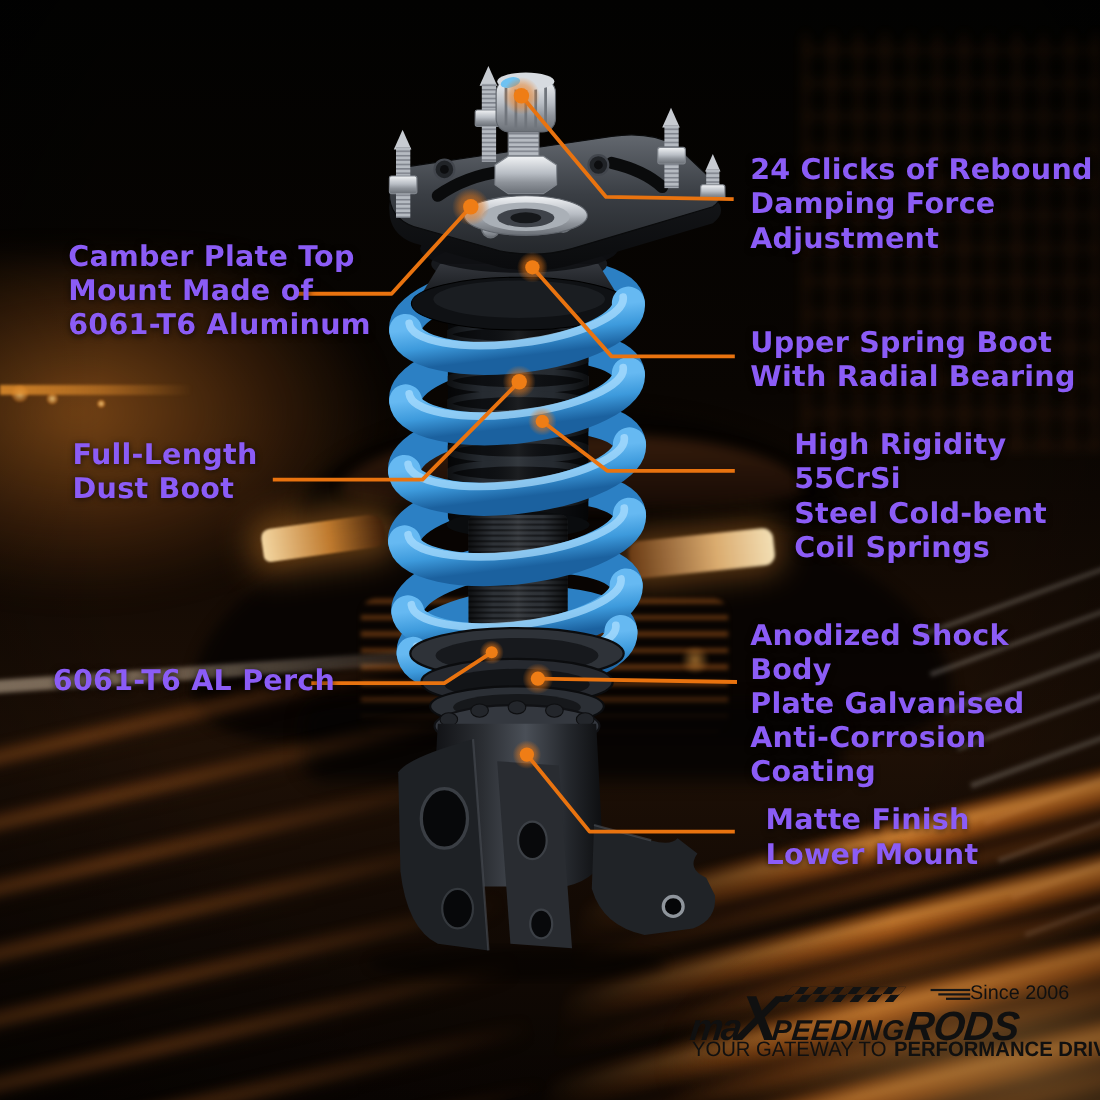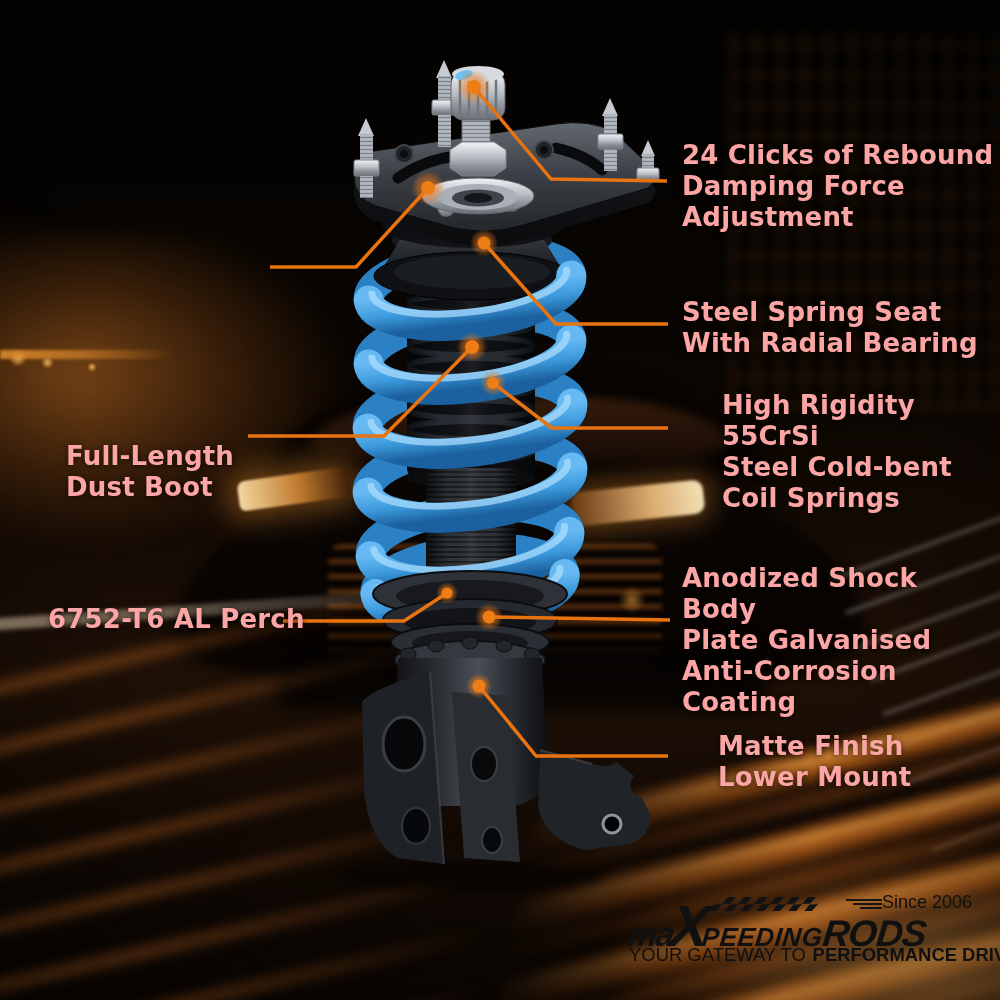--- a/index.html
+++ b/index.html
@@ -50,30 +50,30 @@
     background:repeating-linear-gradient(180deg,rgba(60,28,8,0) 0 6px,rgba(180,90,22,.55) 12px,rgba(248,158,64,.9) 22px,rgba(214,110,28,.75) 34px,rgba(80,35,10,.35) 48px,rgba(150,75,20,.45) 62px,rgba(60,28,8,0) 74px);
     -webkit-mask-image:linear-gradient(115deg,transparent 16%,#000 55%);mask-image:linear-gradient(115deg,transparent 16%,#000 55%);}
   .blaze-glow{left:600px;top:825px;width:470px;height:240px;filter:blur(10px);
     background:radial-gradient(ellipse at 70% 60%,rgba(255,180,90,.55),rgba(240,130,40,.25) 45%,transparent 70%);}
   .vignette{inset:0;background:radial-gradient(ellipse at 50% 42%,transparent 58%,rgba(0,0,0,.45) 100%);}
 
   
   #product-svg{position:absolute;left:0;top:0;width:1000px;height:1000px;}
 
   
-  .lbl{position:absolute;color:#fca5a5;font-weight:600;font-size:26px;line-height:31px;letter-spacing:.2px;
+  .lbl{position:absolute;color:#8b5cf6;font-weight:600;font-size:26px;line-height:31px;letter-spacing:.2px;
        white-space:pre-line;text-shadow:0 1px 6px rgba(0,0,0,.65);}
   #lbl-rebound{left:682px;top:140px;}
   #lbl-camber{left:62px;top:219px;}
   #lbl-upper{left:682px;top:297px;}
   #lbl-springs{left:722px;top:390px;}
-  #lbl-dust{left:66px;top:399px;margin-top:42px;}
+  #lbl-dust{left:66px;top:399px;}
   #lbl-shock{left:682px;top:563px;}
   #lbl-perch{left:48px;top:604px;}
-  #lbl-lower{left:718px;top:731px;}
+  #lbl-lower{left:696px;top:731px;}
 
   
   #logo{position:absolute;left:628px;top:894px;width:348px;height:80px;color:#101010;}
   .logo-flag{position:absolute;left:86px;top:3px;width:104px;height:14px;transform:skewX(-40deg);
     background:conic-gradient(#121212 25%,transparent 25% 50%,#121212 50% 75%,transparent 75%);background-size:16px 14px;}
   .speed-lines{position:absolute;left:218px;top:5px;width:36px;}
   .speed-lines i{display:block;height:1.8px;background:#151515;margin-bottom:2.4px;}
   .speed-lines i:nth-child(1){width:36px;}.speed-lines i:nth-child(2){width:29px;margin-left:7px;}.speed-lines i:nth-child(3){width:22px;margin-left:14px;}
   .since{position:absolute;right:4px;top:-2px;font-family:"Liberation Sans",sans-serif;font-size:18px;font-weight:500;}
   .wordmark{position:absolute;left:0;top:10px;display:flex;align-items:baseline;transform:skewX(-6deg);
@@ -387,31 +387,34 @@
       <g>
           <circle cx="479" cy="686" r="13" fill="url(#gHalo)"></circle>
           <circle cx="479" cy="686" r="6.5" fill="#EF7D15"></circle>
         </g>
     </g>
   </svg>
 
   <div class="lbl" id="lbl-rebound">24 Clicks of Rebound
 Damping Force
 Adjustment</div>
-  <div class="lbl" id="lbl-upper">Steel Spring Seat
+  <div class="lbl" id="lbl-camber">Camber Plate Top
+Mount Made of
+6061-T6 Aluminum</div>
+  <div class="lbl" id="lbl-upper">Upper Spring Boot
 With Radial Bearing</div>
   <div class="lbl" id="lbl-springs">High Rigidity 55CrSi
 Steel Cold-bent
 Coil Springs</div>
   <div class="lbl" id="lbl-dust">Full-Length
 Dust Boot</div>
   <div class="lbl" id="lbl-shock">Anodized Shock Body
 Plate Galvanised
 Anti-Corrosion Coating</div>
-  <div class="lbl" id="lbl-perch">6752-T6 AL Perch</div>
+  <div class="lbl" id="lbl-perch">6061-T6 AL Perch</div>
   <div class="lbl" id="lbl-lower">Matte Finish
 Lower Mount</div>
 
   <div id="logo">
     <div class="logo-flag"></div>
     <div class="speed-lines">
         <i></i>
         <i></i>
         <i></i>
       </div>

